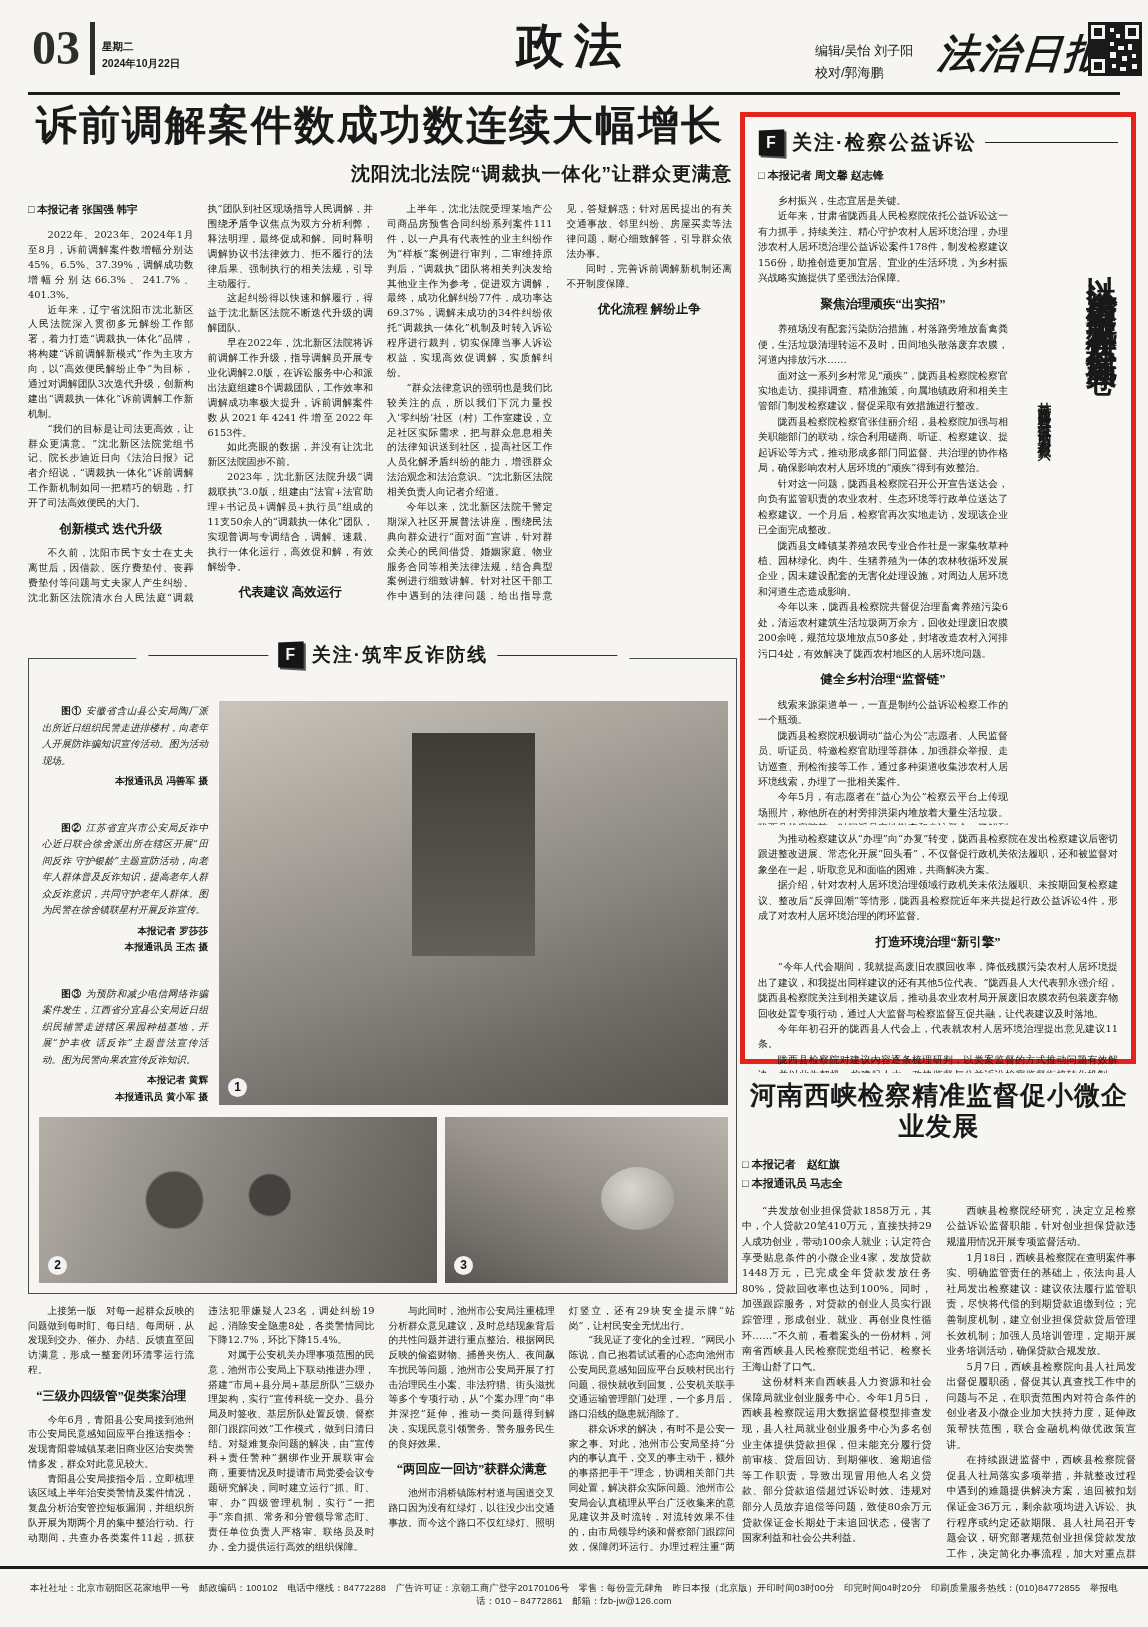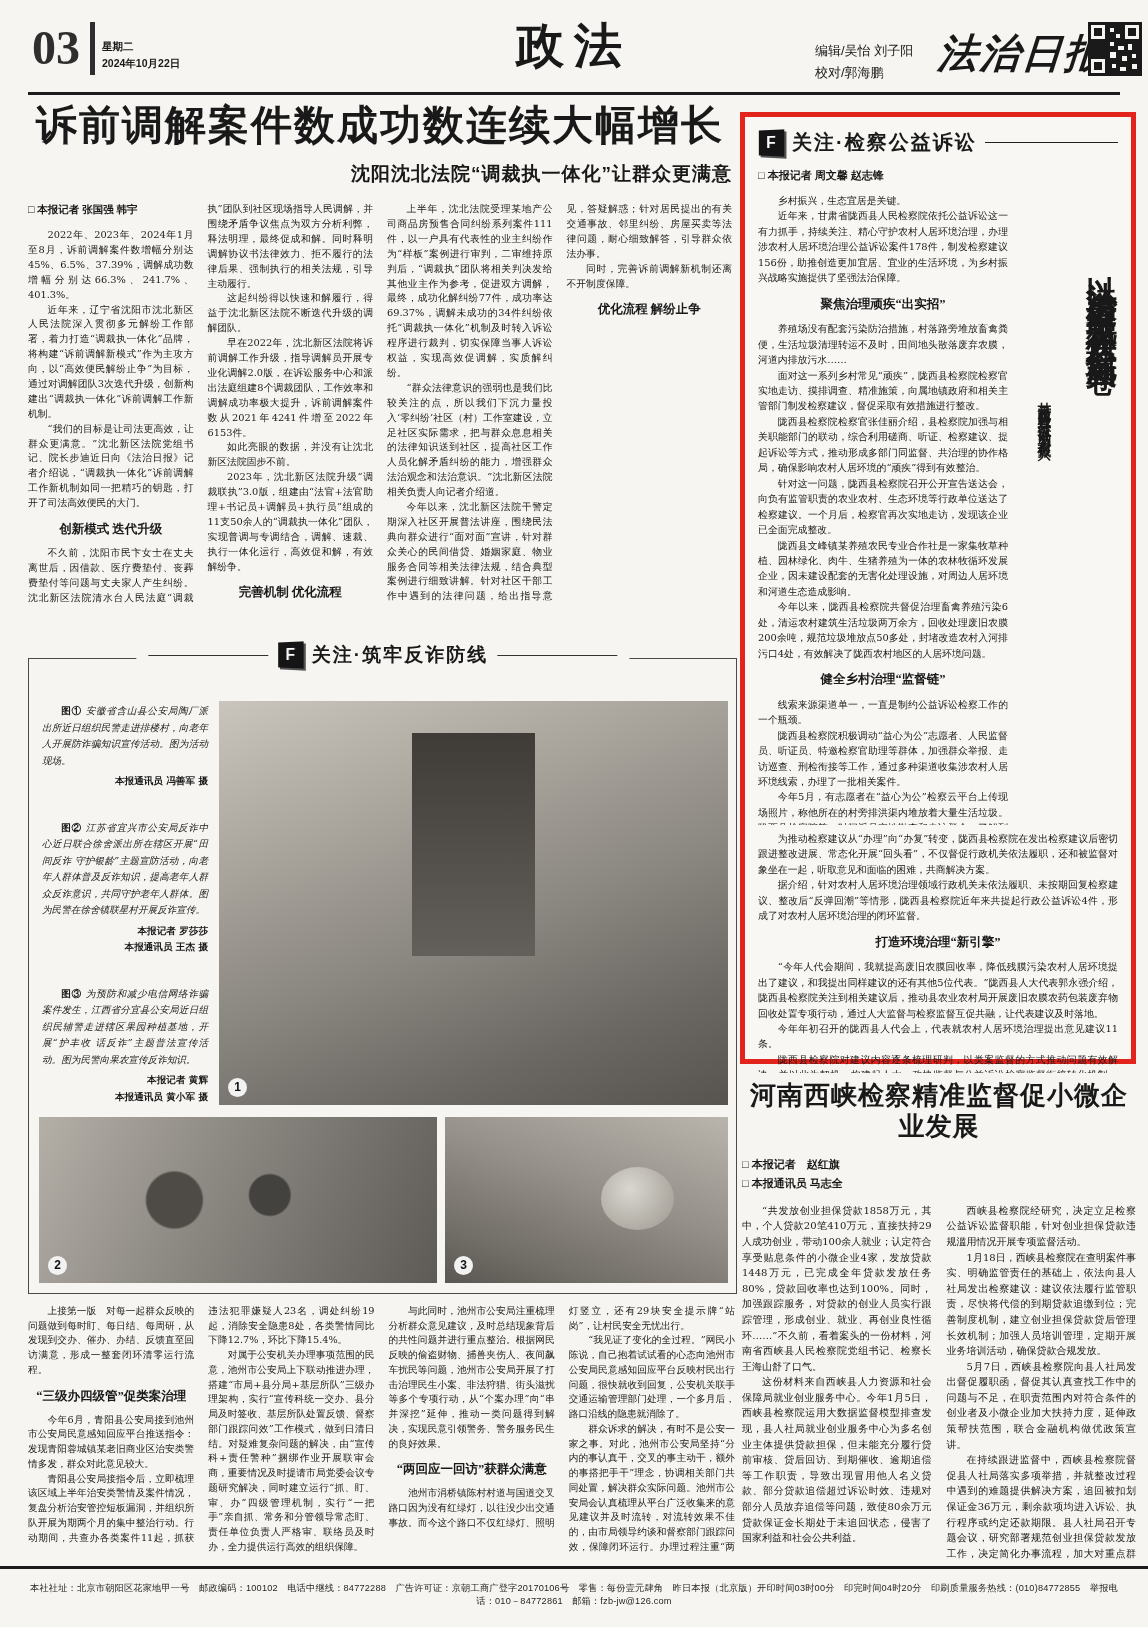--- a/index.html
+++ b/index.html
@@ -144,21 +144,21 @@
   <p class="p by">□ 本报记者 张国强 韩宇</p>
       <p class="p">2022年、2023年、2024年1月至8月，诉前调解案件数增幅分别达45%、6.5%、37.39%，调解成功数增幅分别达66.3%、241.7%、401.3%。</p>
       <p class="p">近年来，辽宁省沈阳市沈北新区人民法院深入贯彻多元解纷工作部署，着力打造“调裁执一体化”品牌，将构建“诉前调解新模式”作为主攻方向，以“高效便民解纷止争”为目标，通过对调解团队3次迭代升级，创新构建出“调裁执一体化”诉前调解工作新机制。</p>
       <p class="p">“我们的目标是让司法更高效，让群众更满意。”沈北新区法院党组书记、院长步迪近日向《法治日报》记者介绍说，“调裁执一体化”诉前调解工作新机制如同一把精巧的钥匙，打开了司法高效便民的大门。</p>
       <p class="p h">创新模式 迭代升级</p>
       <p class="p">不久前，沈阳市民卞女士在丈夫离世后，因借款、医疗费垫付、丧葬费垫付等问题与丈夫家人产生纠纷。沈北新区法院清水台人民法庭“调裁执”团队到社区现场指导人民调解，并围绕矛盾争议焦点为双方分析利弊，释法明理，最终促成和解。同时释明调解协议书法律效力、拒不履行的法律后果、强制执行的相关法规，引导主动履行。</p>
       <p class="p">这起纠纷得以快速和解履行，得益于沈北新区法院不断迭代升级的调解团队。</p>
       <p class="p">早在2022年，沈北新区法院将诉前调解工作升级，指导调解员开展专业化调解2.0版，在诉讼服务中心和派出法庭组建8个调裁团队，工作效率和调解成功率极大提升，诉前调解案件数从2021年4241件增至2022年6153件。</p>
       <p class="p">如此亮眼的数据，并没有让沈北新区法院固步不前。</p>
       <p class="p">2023年，沈北新区法院升级“调裁联执”3.0版，组建由“法官+法官助理+书记员+调解员+执行员”组成的11支50余人的“调裁执一体化”团队，实现普调与专调结合，调解、速裁、执行一体化运行，高效促和解，有效解纷争。</p>
-      <p class="p h">完善机制 优化流程</p>
+      <p class="p h">代表建议 高效运行</p>
       <p class="p">上半年，沈北法院受理某地产公司商品房预售合同纠纷系列案件111件，以一户具有代表性的业主纠纷作为“样板”案例进行审判，二审维持原判后，“调裁执”团队将相关判决发给其他业主作为参考，促进双方调解，最终，成功化解纠纷77件，成功率达69.37%，调解未成功的34件纠纷依托“调裁执一体化”机制及时转入诉讼程序进行裁判，切实保障当事人诉讼权益，实现高效促调解，实质解纠纷。</p>
       <p class="p">“群众法律意识的强弱也是我们比较关注的点，所以我们下沉力量投入‘零纠纷’社区（村）工作室建设，立足社区实际需求，把与群众息息相关的法律知识送到社区，提高社区工作人员化解矛盾纠纷的能力，增强群众法治观念和法治意识。”沈北新区法院相关负责人向记者介绍道。</p>
       <p class="p">今年以来，沈北新区法院干警定期深入社区开展普法讲座，围绕民法典向群众进行“面对面”宣讲，针对群众关心的民间借贷、婚姻家庭、物业服务合同等相关法律法规，结合典型案例进行细致讲解。针对社区干部工作中遇到的法律问题，给出指导意见，答疑解惑；针对居民提出的有关交通事故、邻里纠纷、房屋买卖等法律问题，耐心细致解答，引导群众依法办事。</p>
       <p class="p">同时，完善诉前调解新机制还离不开制度保障。</p>
       <p class="p h">优化流程 解纷止争</p>
     </div>
 </div>
 
 <div id="redbox">
   <div class="sec-head">

